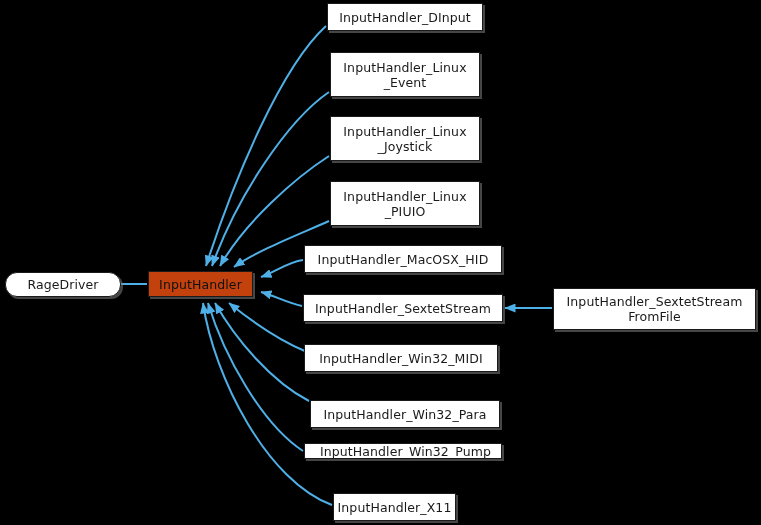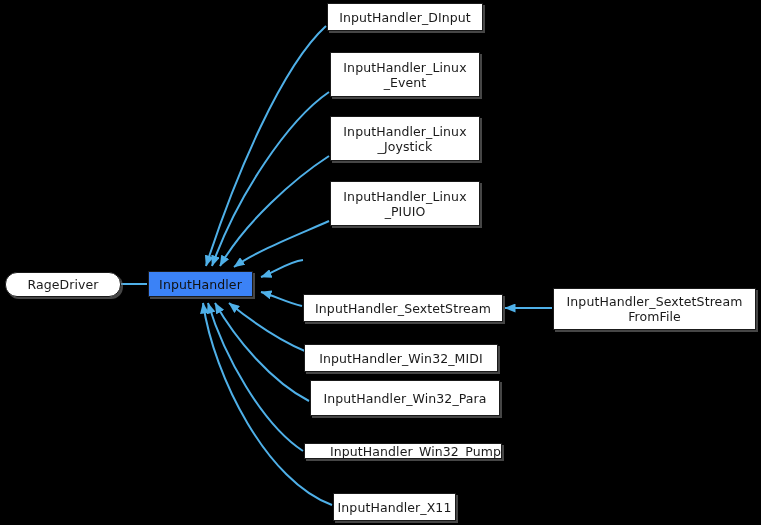--- a/index.html
+++ b/index.html
@@ -34,29 +34,29 @@
     background: #ffffff;
     color: #1a1a1a;
     font-size: 12.5px;
     line-height: 15px;
     letter-spacing: 0.1px;
     box-shadow: 2px 2px 0 rgba(128,128,128,0.55);
     z-index: 2;
     white-space: pre-line;
   }
   .node.current {
-    background: #3b82f6;
+    background: #c2410c;
     border-color: #1a1a1a;
     color: #111111;
     text-align: center;
   }
   .node-label {
     display: block;
     width: 100%;
-    padding: 0 0;
+    padding: 0 10px;
     white-space: pre-line;
   }
 </style>
 </head>
 <body>
 
 <div id="diagram-canvas">
 
   <svg id="edge-layer" viewBox="0 0 761 525" width="761" height="525" xmlns="http://www.w3.org/2000/svg">
     <defs>
@@ -110,35 +110,38 @@
   <div class="node" style="left: 330px; top: 116px; width: 150px; height: 45px;">
     <span class="node-label">InputHandler_Linux
 _Joystick</span>
   </div>
 
   <div class="node" style="left: 330px; top: 181px; width: 150px; height: 45px;">
     <span class="node-label">InputHandler_Linux
 _PIUIO</span>
   </div>
 
+  <div class="node" style="left: 304px; top: 245px; width: 198px; height: 28px;">
+    <span class="node-label">InputHandler_MacOSX_HID</span>
+  </div>
 
   <div class="node" style="left: 303px; top: 294px; width: 200px; height: 28px;">
     <span class="node-label">InputHandler_SextetStream</span>
   </div>
 
   <div class="node" style="left: 553px; top: 288px; width: 203px; height: 42px;">
     <span class="node-label">InputHandler_SextetStream
 FromFile</span>
   </div>
 
   <div class="node" style="left: 304px; top: 344px; width: 194px; height: 28px;">
     <span class="node-label">InputHandler_Win32_MIDI</span>
   </div>
 
-  <div class="node" style="left: 310px; top: 380px; width: 190px; height: 36px;">
+  <div class="node" style="left: 310px; top: 400px; width: 190px; height: 28px;">
     <span class="node-label">InputHandler_Win32_Para</span>
   </div>
 
   <div class="node" style="left: 304px; top: 443px; width: 198px; height: 16px; text-align: right;">
     <span class="node-label">InputHandler_Win32_Pump</span>
   </div>
 
   <div class="node" style="left: 333px; top: 493px; width: 123px; height: 28px;">
     <span class="node-label">InputHandler_X11</span>
   </div>

